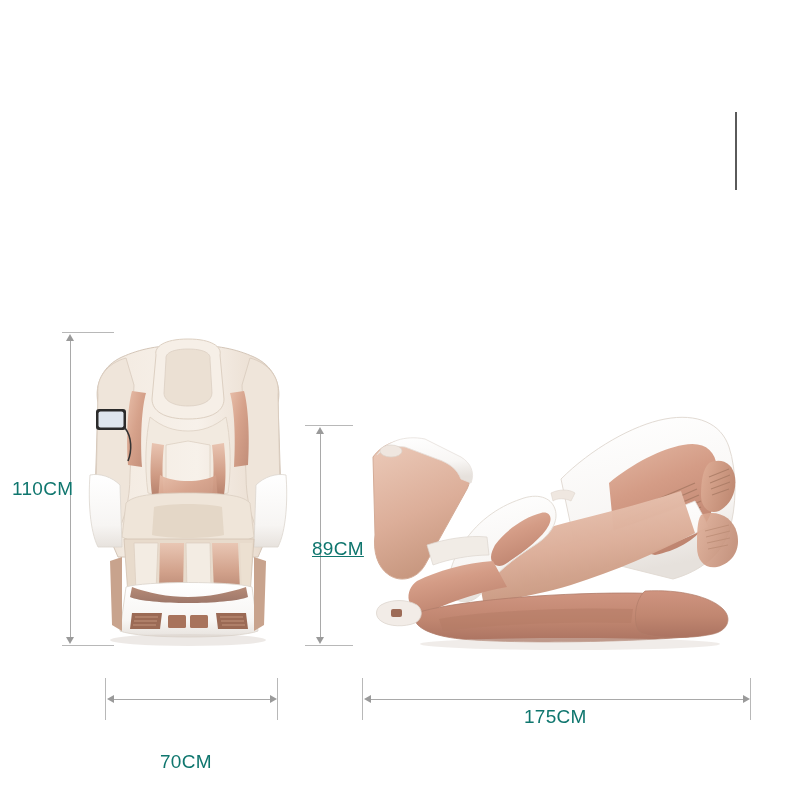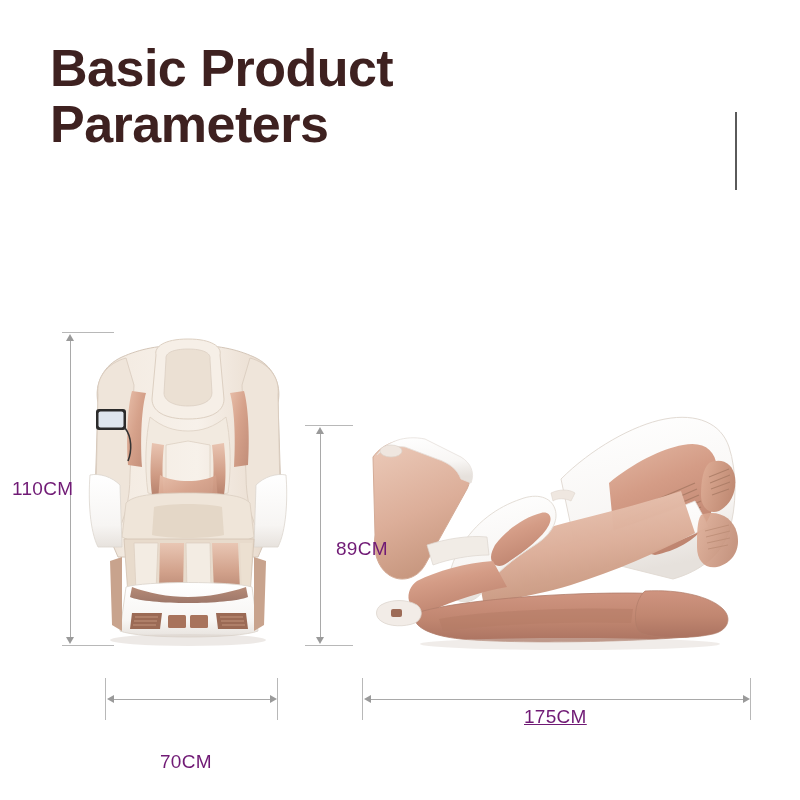--- a/index.html
+++ b/index.html
@@ -37,36 +37,34 @@
   .tick-h{position:absolute;height:1px;background:#b8b8b8;}
   .tick-v{position:absolute;width:1px;background:#b8b8b8;}
   .arrow{position:absolute;width:0;height:0;}
   .arrow.up{border-left:4px solid transparent;border-right:4px solid transparent;border-bottom:7px solid #9a9a9a;}
   .arrow.down{border-left:4px solid transparent;border-right:4px solid transparent;border-top:7px solid #9a9a9a;}
   .arrow.left{border-top:4px solid transparent;border-bottom:4px solid transparent;border-right:7px solid #9a9a9a;}
   .arrow.right{border-top:4px solid transparent;border-bottom:4px solid transparent;border-left:7px solid #9a9a9a;}
   .dim-label{
     position:absolute;
     font-size:19px;
-    color:#701a75;
+    color:#0f766e;
     letter-spacing:0.3px;
     white-space:nowrap;
   }
 
   
   .product{position:absolute;}
   .product svg{display:block;}
 </style>
 </head>
 <body>
 
 <div id="stage">
 
-  <div class="title">Basic Product
-Parameters</div>
   <div class="title-rule"></div>
 
   <div class="product" style="left:88px;top:325px;">
     <svg width="200" height="325" viewBox="0 0 200 325" xmlns="http://www.w3.org/2000/svg">
       <defs>
         <linearGradient id="fCream" x1="0" y1="0" x2="1" y2="0">
           <stop offset="0%" stop-color="#e6d9cc"></stop>
           <stop offset="18%" stop-color="#f4ece3"></stop>
           <stop offset="55%" stop-color="#f7f1ea"></stop>
           <stop offset="85%" stop-color="#ece0d4"></stop>
@@ -277,34 +275,34 @@
     <div class="arrow down" style="left:66px;top:637px;"></div>
     <div class="dim-label" style="left:12px;top:478px;">110CM</div>
   </div>
 
   <div>
     <div class="tick-h" style="left:305px;top:425px;width:48px;"></div>
     <div class="tick-h" style="left:305px;top:645px;width:48px;"></div>
     <div class="dim-line-v" style="left:320px;top:429px;height:213px;"></div>
     <div class="arrow up" style="left:316px;top:427px;"></div>
     <div class="arrow down" style="left:316px;top:637px;"></div>
-    <div class="dim-label" style="left:336px;top:538px;">89CM</div>
+    <div class="dim-label" style="left:312px;top:538px;text-decoration:underline;">89CM</div>
   </div>
 
   <div>
     <div class="tick-v" style="left:105px;top:678px;height:42px;"></div>
     <div class="tick-v" style="left:277px;top:678px;height:42px;"></div>
     <div class="dim-line-h" style="left:109px;top:699px;width:165px;"></div>
     <div class="arrow left" style="left:107px;top:695px;"></div>
     <div class="arrow right" style="left:270px;top:695px;"></div>
     <div class="dim-label" style="left:160px;top:706px;margin-top:45px;">70CM</div>
   </div>
 
   <div>
     <div class="tick-v" style="left:362px;top:678px;height:42px;"></div>
     <div class="tick-v" style="left:750px;top:678px;height:42px;"></div>
     <div class="dim-line-h" style="left:366px;top:699px;width:381px;"></div>
     <div class="arrow left" style="left:364px;top:695px;"></div>
     <div class="arrow right" style="left:743px;top:695px;"></div>
-    <div class="dim-label" style="left:524px;top:706px;text-decoration:underline;">175CM</div>
+    <div class="dim-label" style="left:524px;top:706px;">175CM</div>
   </div>
 
 </div>
 
 </body></html>

